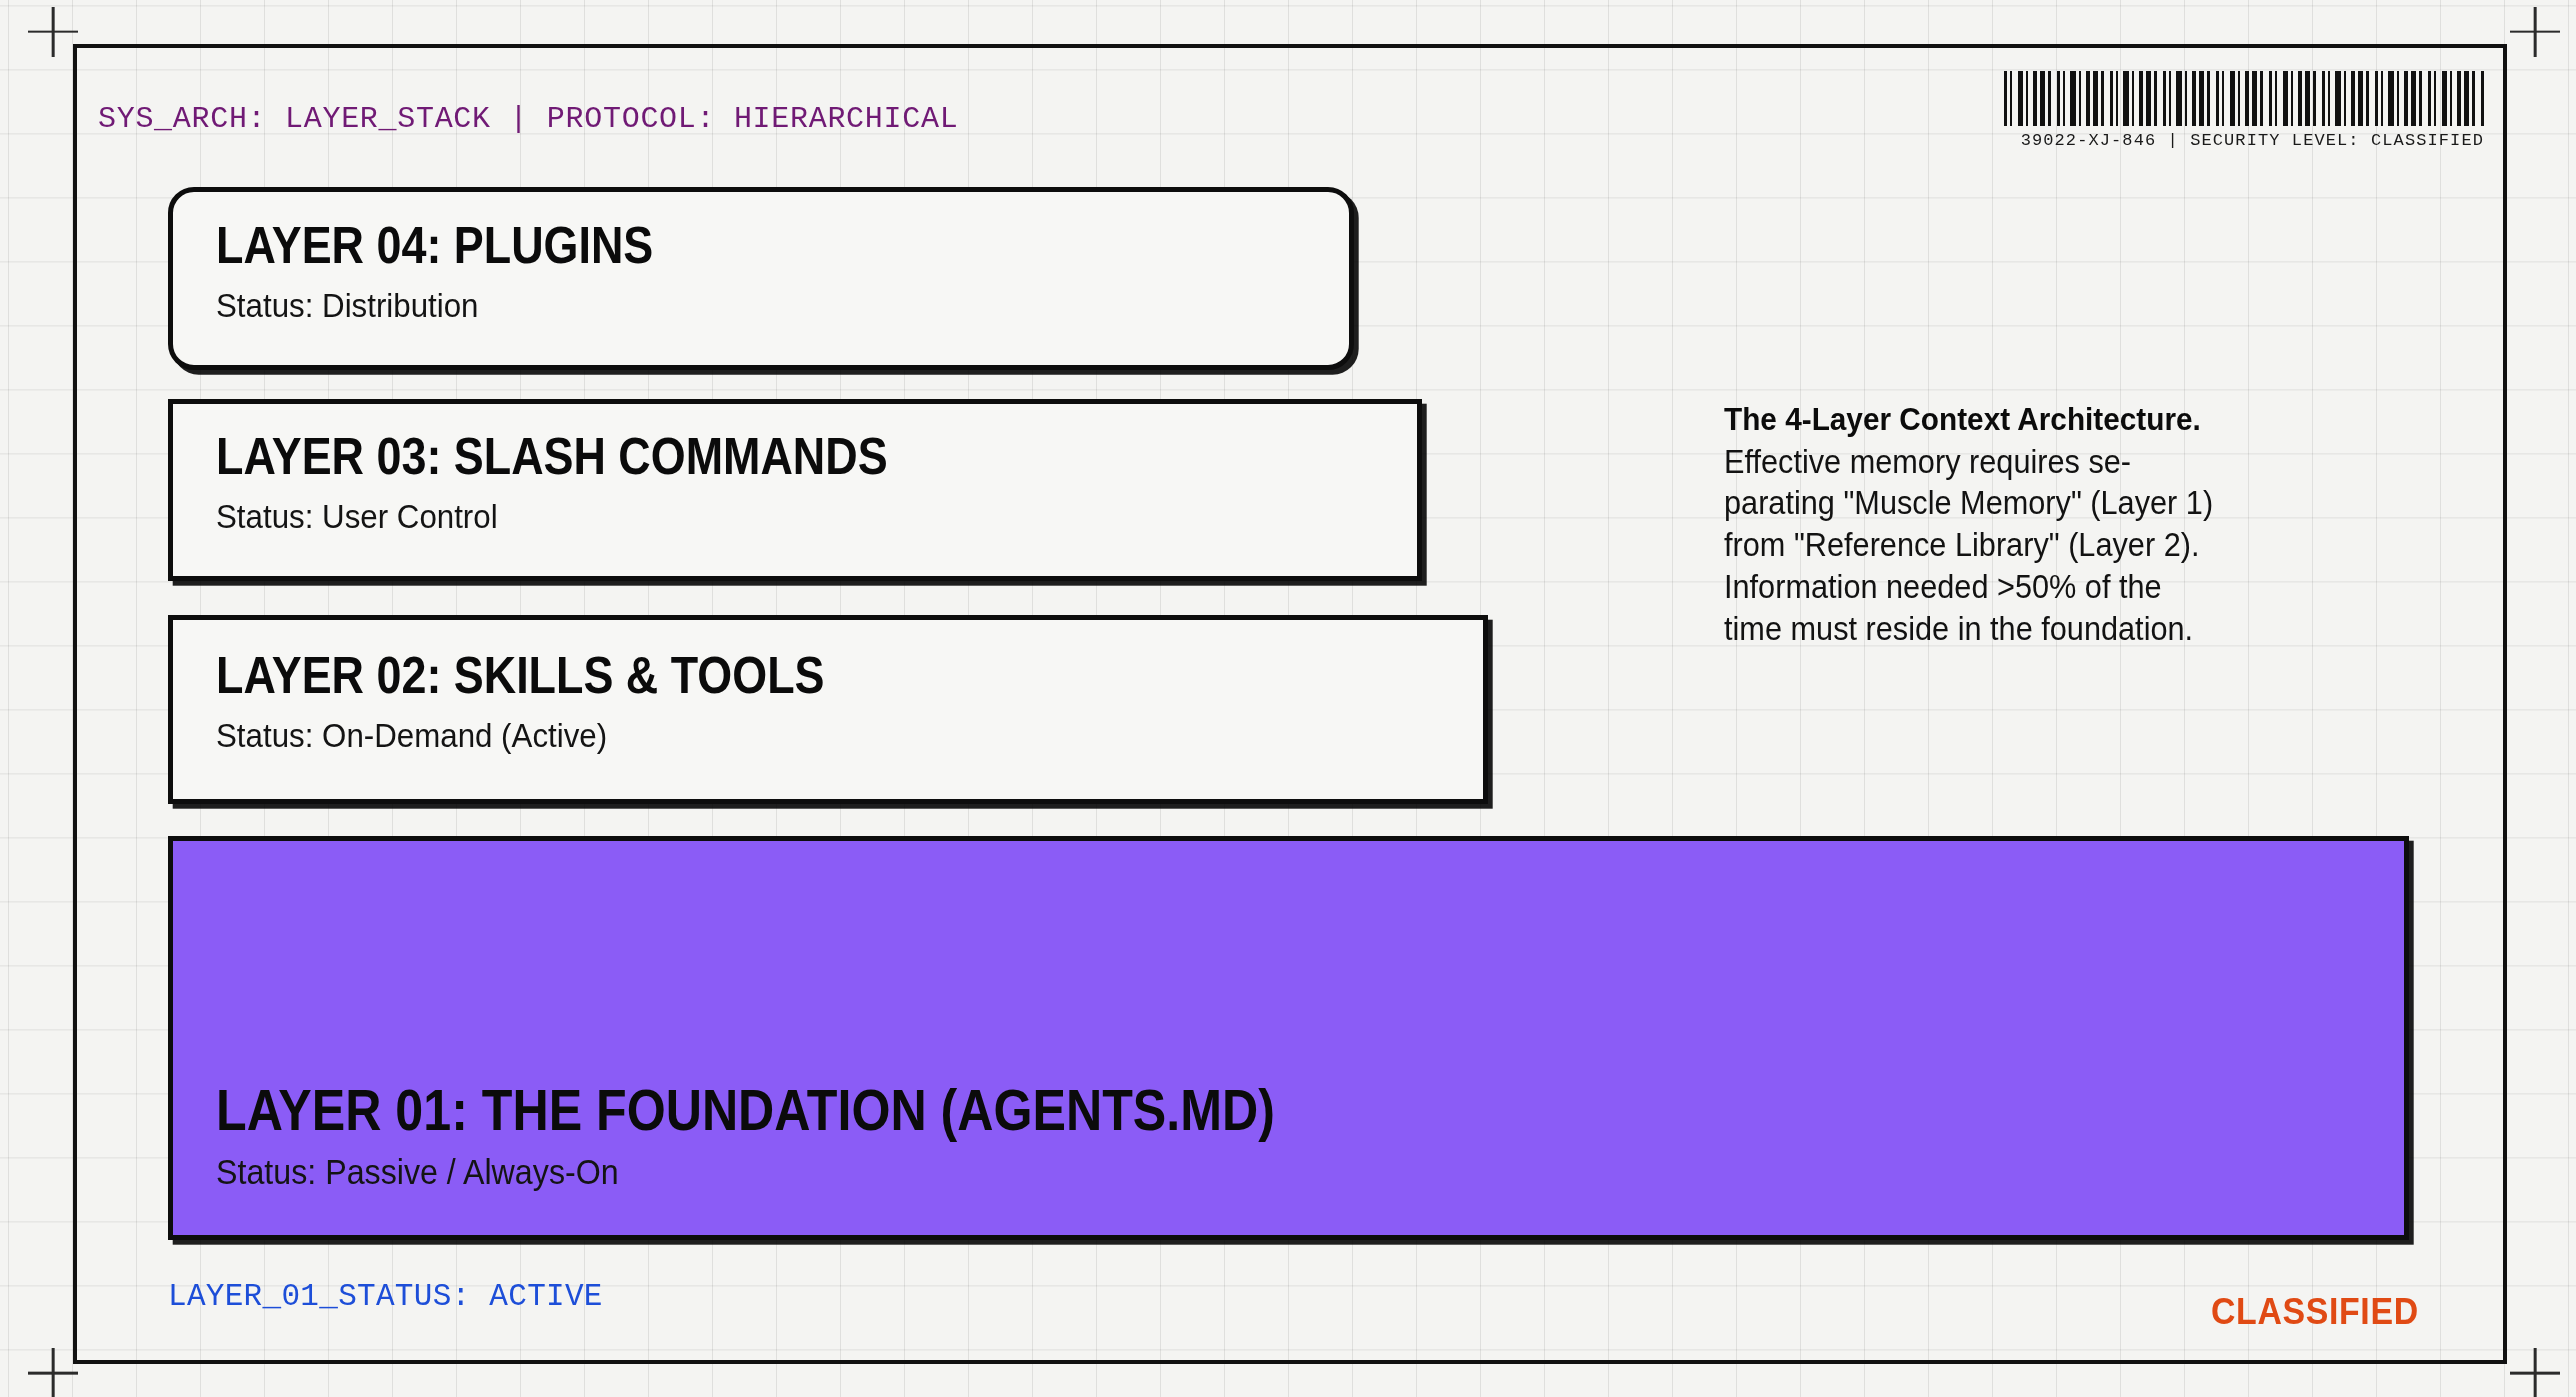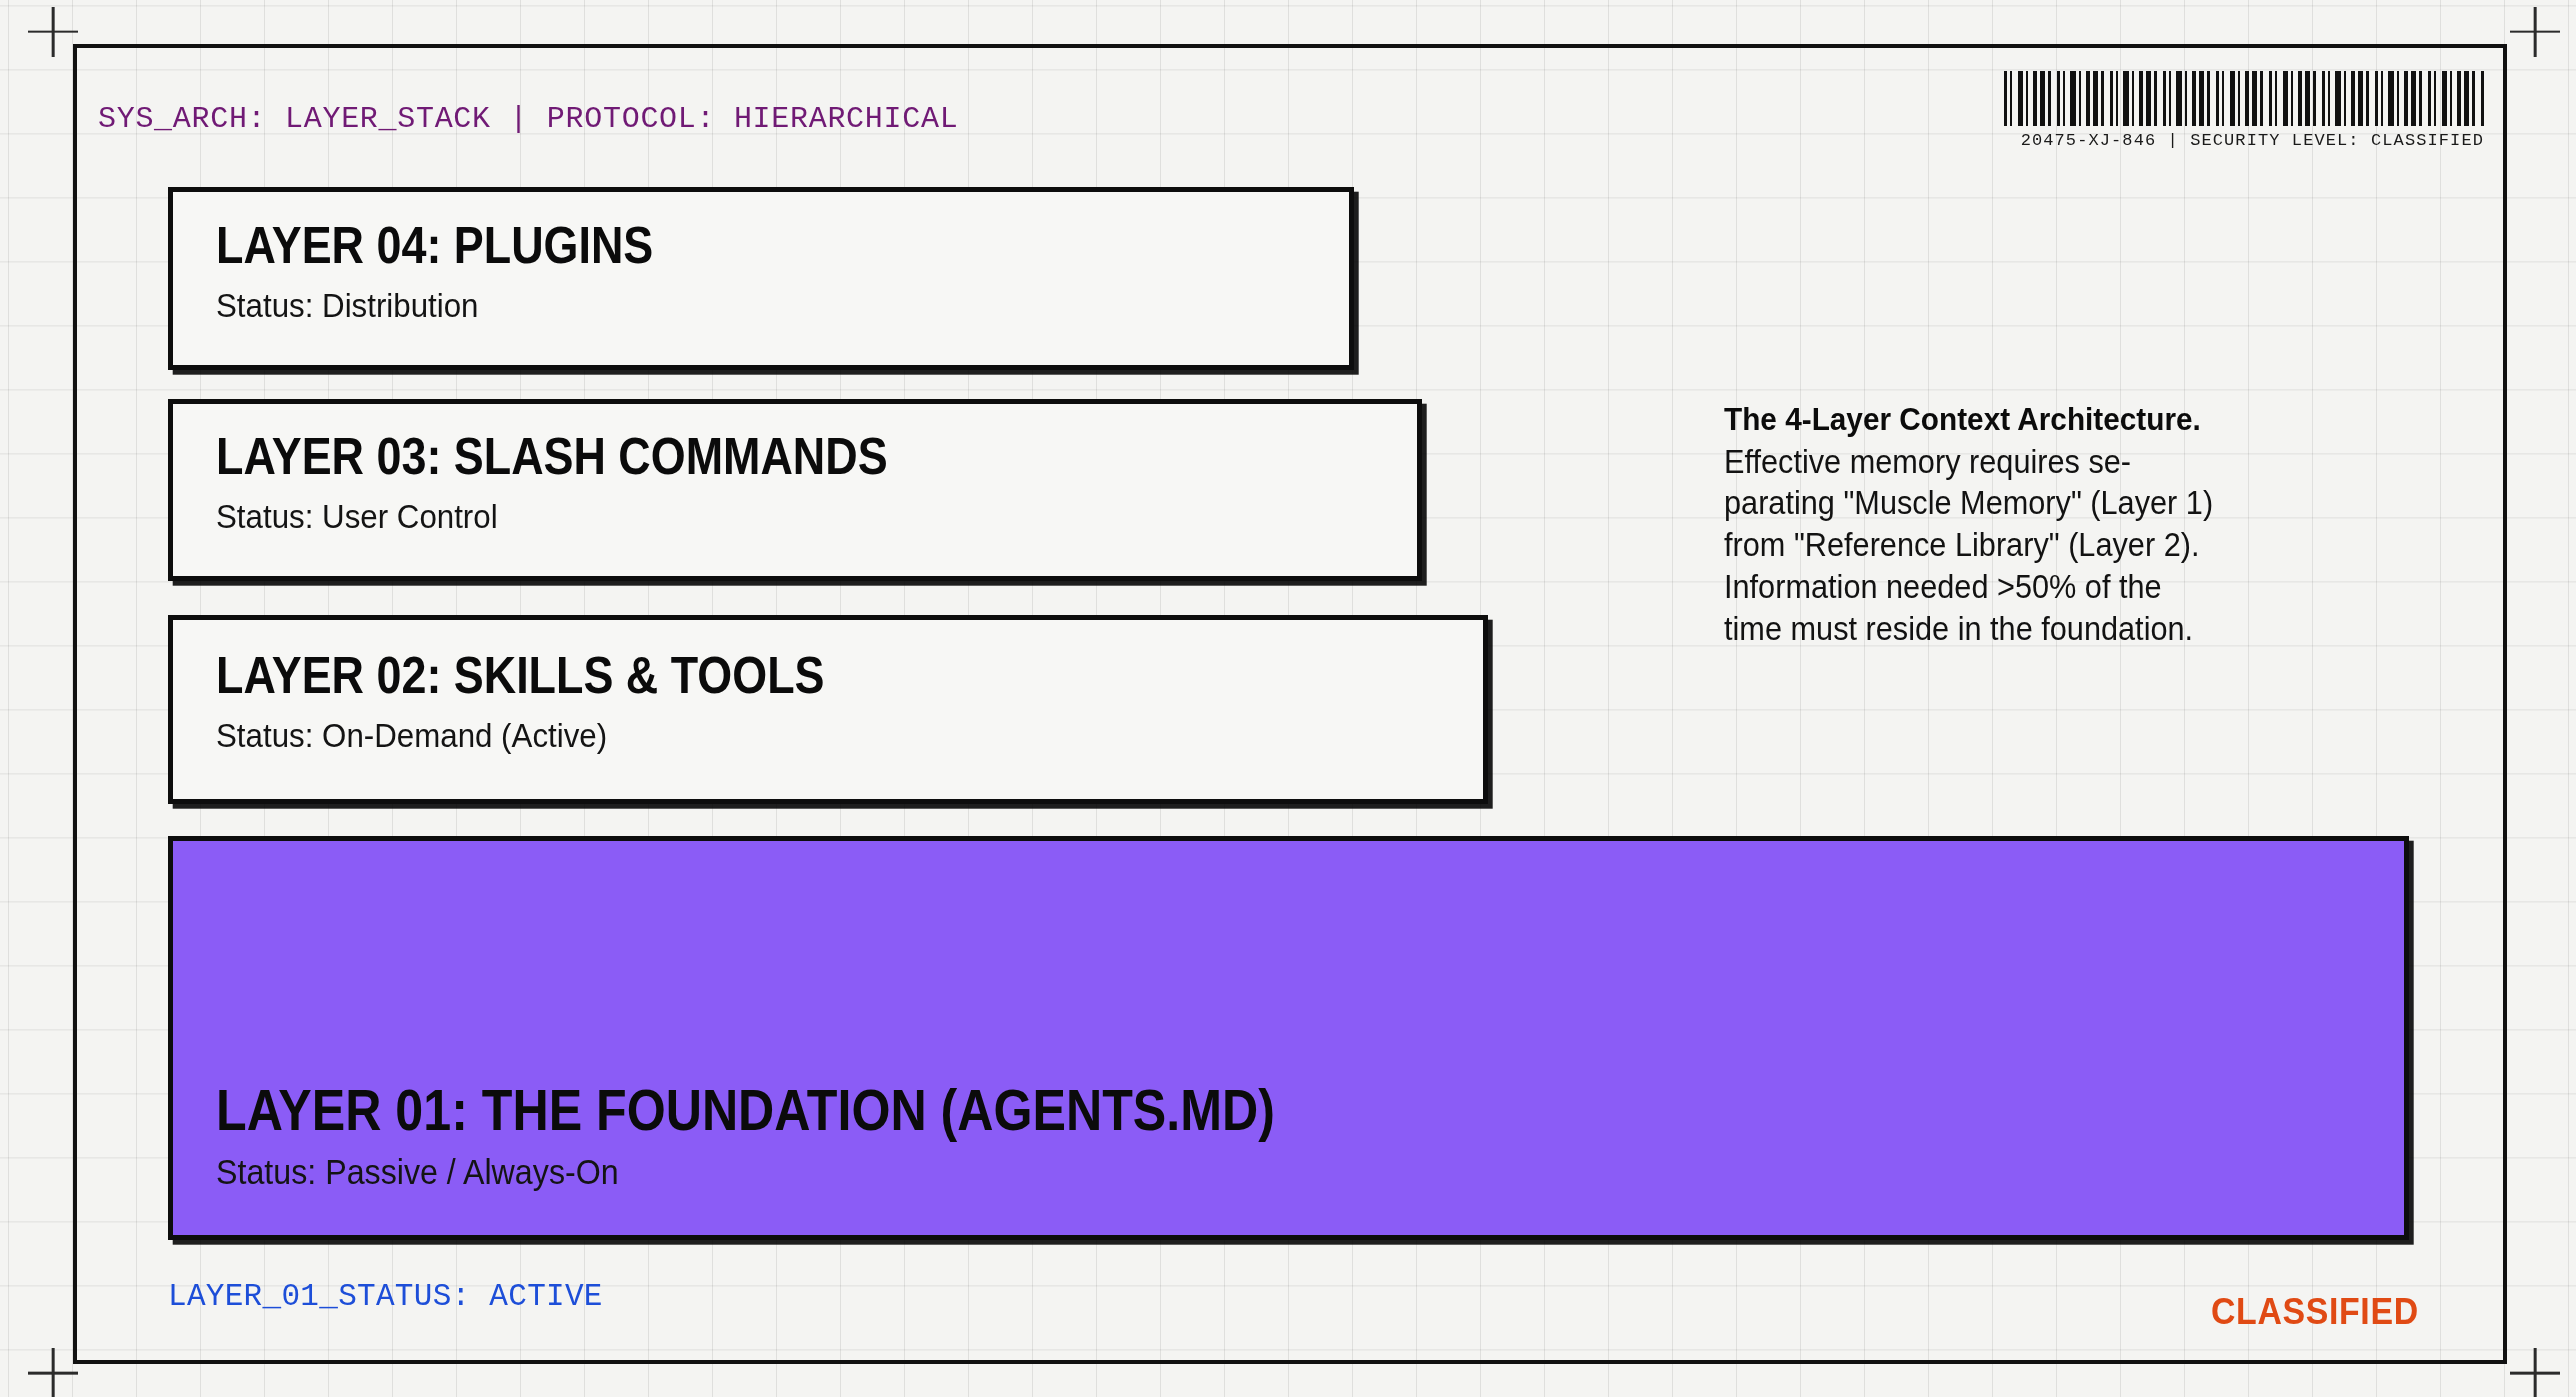--- a/index.html
+++ b/index.html
@@ -131,21 +131,21 @@
     position: absolute;
     left: 43px;
     font-family: "Liberation Sans Narrow", "Liberation Sans", sans-serif;
     font-weight: normal;
     color: #141414;
     white-space: nowrap;
     transform: scaleX(0.92);
     transform-origin: left center;
   }
 
-  #layer-04 { top: 187px;  width: 1186px; height: 183px; }
+  #layer-04 { top: 187px;  width: 1186px; height: 183px; border-radius: 26px; }
   #layer-04 .layer-title  { top: 24px;  font-size: 51px; }
   #layer-04 .layer-status { top: 94px; font-size: 34px; }
 
   #layer-03 { top: 399px;  width: 1254px; height: 182px; padding-left: 7px; }
   #layer-03 .layer-title  { top: 23px;  font-size: 51px; }
   #layer-03 .layer-status { top: 93px; font-size: 34px; }
 
   #layer-02 { top: 615px;  width: 1320px; height: 189px; }
   #layer-02 .layer-title  { top: 25.6px;  font-size: 51px; }
   #layer-02 .layer-status { top: 96px; font-size: 34px; }
@@ -224,21 +224,21 @@
 <div class="crosshair" id="crosshair-bl"></div>
 <div class="crosshair" id="crosshair-br"></div>
 
 <div id="frame"></div>
 
 <div id="header-row">
   <div id="sys-header">SYS_ARCH: LAYER_STACK | PROTOCOL: HIERARCHICAL</div>
 
   <div id="barcode-block">
     <div id="barcode-bars"></div>
-    <div id="barcode-caption">20475-XJ-846 | SECURITY LEVEL: CLASSIFIED</div>
+    <div id="barcode-caption">39022-XJ-846 | SECURITY LEVEL: CLASSIFIED</div>
   </div>
 </div>
 
 <div class="layer-box" id="layer-04">
   <div class="layer-title">LAYER 04: PLUGINS</div>
   <div class="layer-status">Status: Distribution</div>
 </div>
 
 <div class="layer-box" id="layer-03">
   <div class="layer-title">LAYER 03: SLASH COMMANDS</div>

